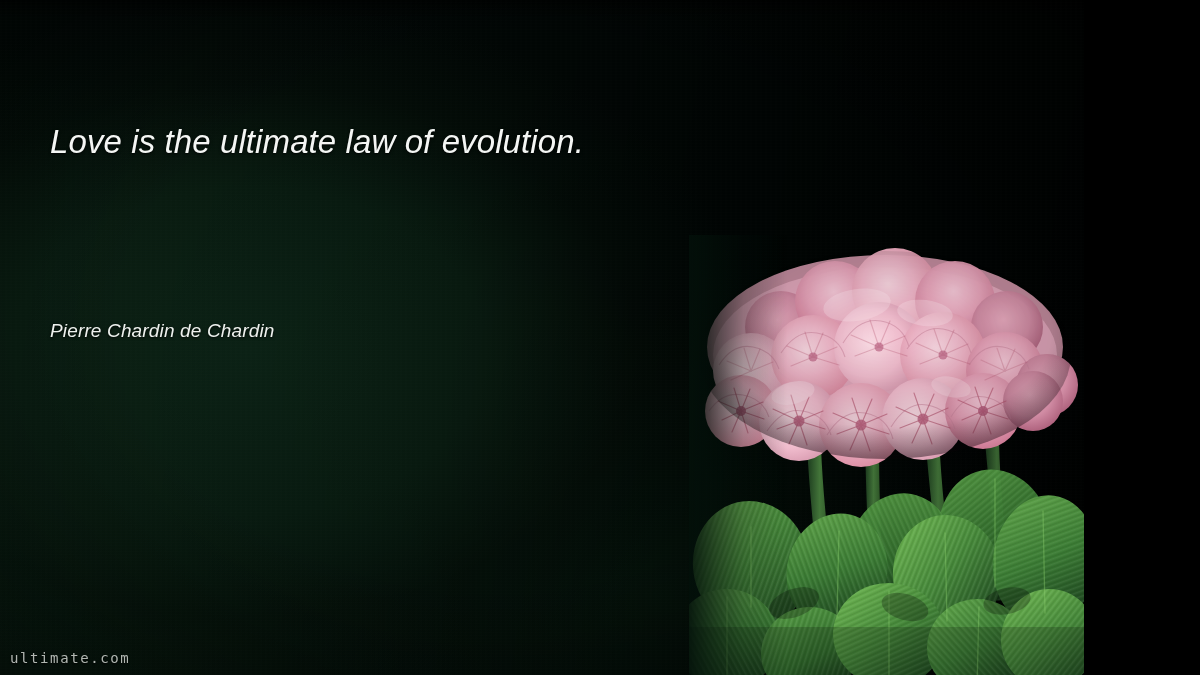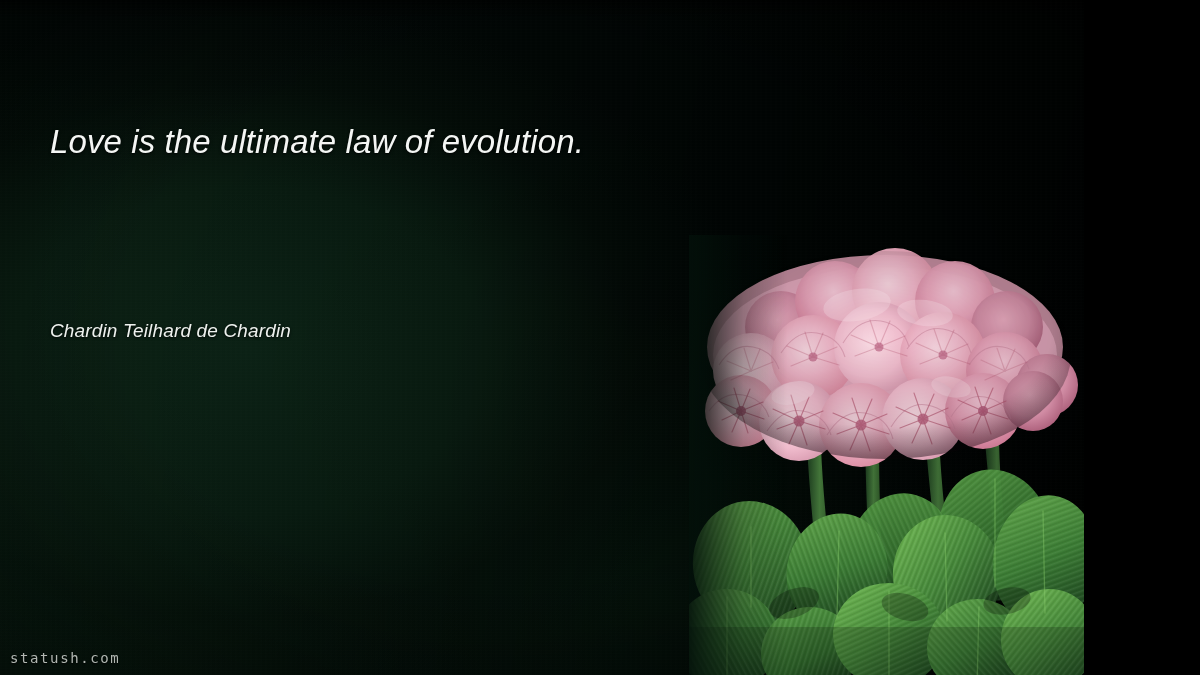--- a/index.html
+++ b/index.html
@@ -390,17 +390,17 @@
           <stop offset="0%" stop-color="#03100a" stop-opacity=".92"></stop>
           <stop offset="55%" stop-color="#03100a" stop-opacity=".28"></stop>
           <stop offset="100%" stop-color="#03100a" stop-opacity="0"></stop>
         </linearGradient>
       </defs>
     </svg>
   </div>
 
   <div class="quote">Love is the ultimate law of evolution.</div>
 
-  <div class="author">Chardin Teilhard de Chardin</div>
-
-  <div class="watermark">statush.com</div>
+  <div class="author">Pierre Chardin de Chardin</div>
+
+  <div class="watermark">ultimate.com</div>
 
 </div>
 
 </body></html>

